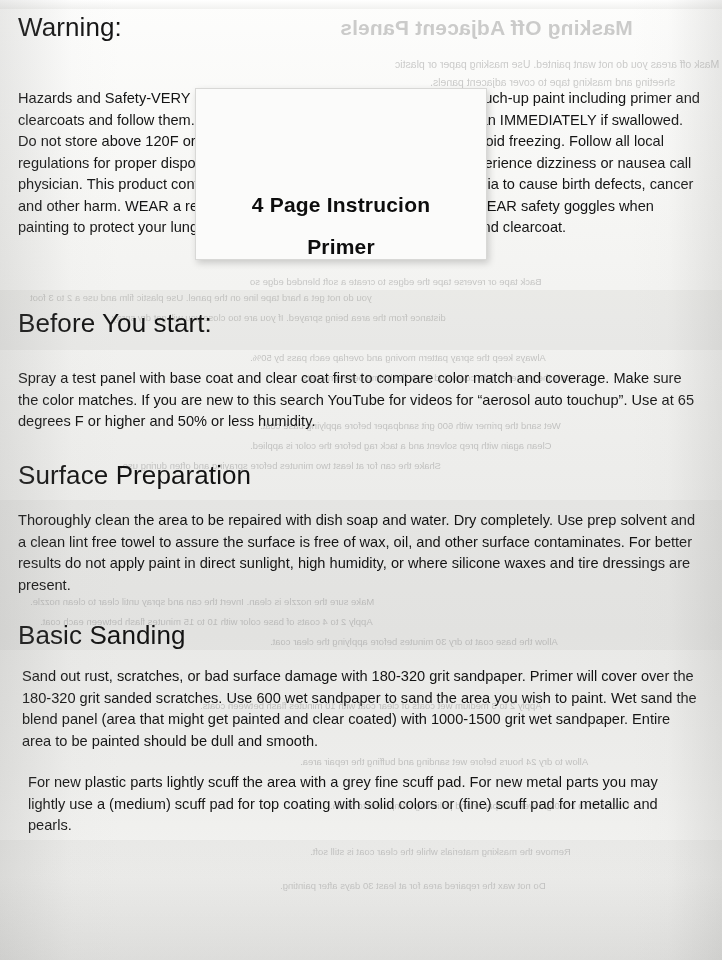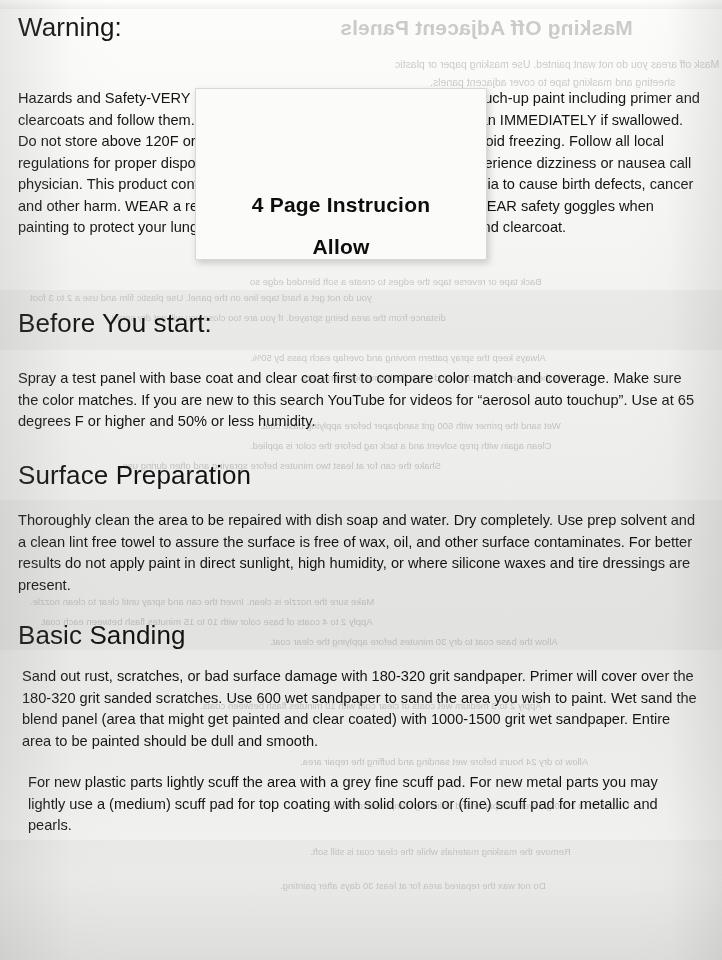--- a/index.html
+++ b/index.html
@@ -165,15 +165,15 @@
     <p class="para" style="left:28px; top:772px; width:666px;">For new plastic parts lightly scuff the area with a grey fine scuff pad. For new metal parts you may lightly use a (medium) scuff pad for top coating with solid colors or (fine) scuff pad for metallic and pearls.</p>
 
   </div>
 
   <div class="shade-left"></div>
   <div class="shade-right"></div>
   <div class="shade-bottom"></div>
 
   <div class="label-card">
     <div class="l1">4 Page Instrucion</div>
-    <div class="l2">Allow</div>
+    <div class="l2">Primer</div>
   </div>
 </div>
 
 </body></html>

